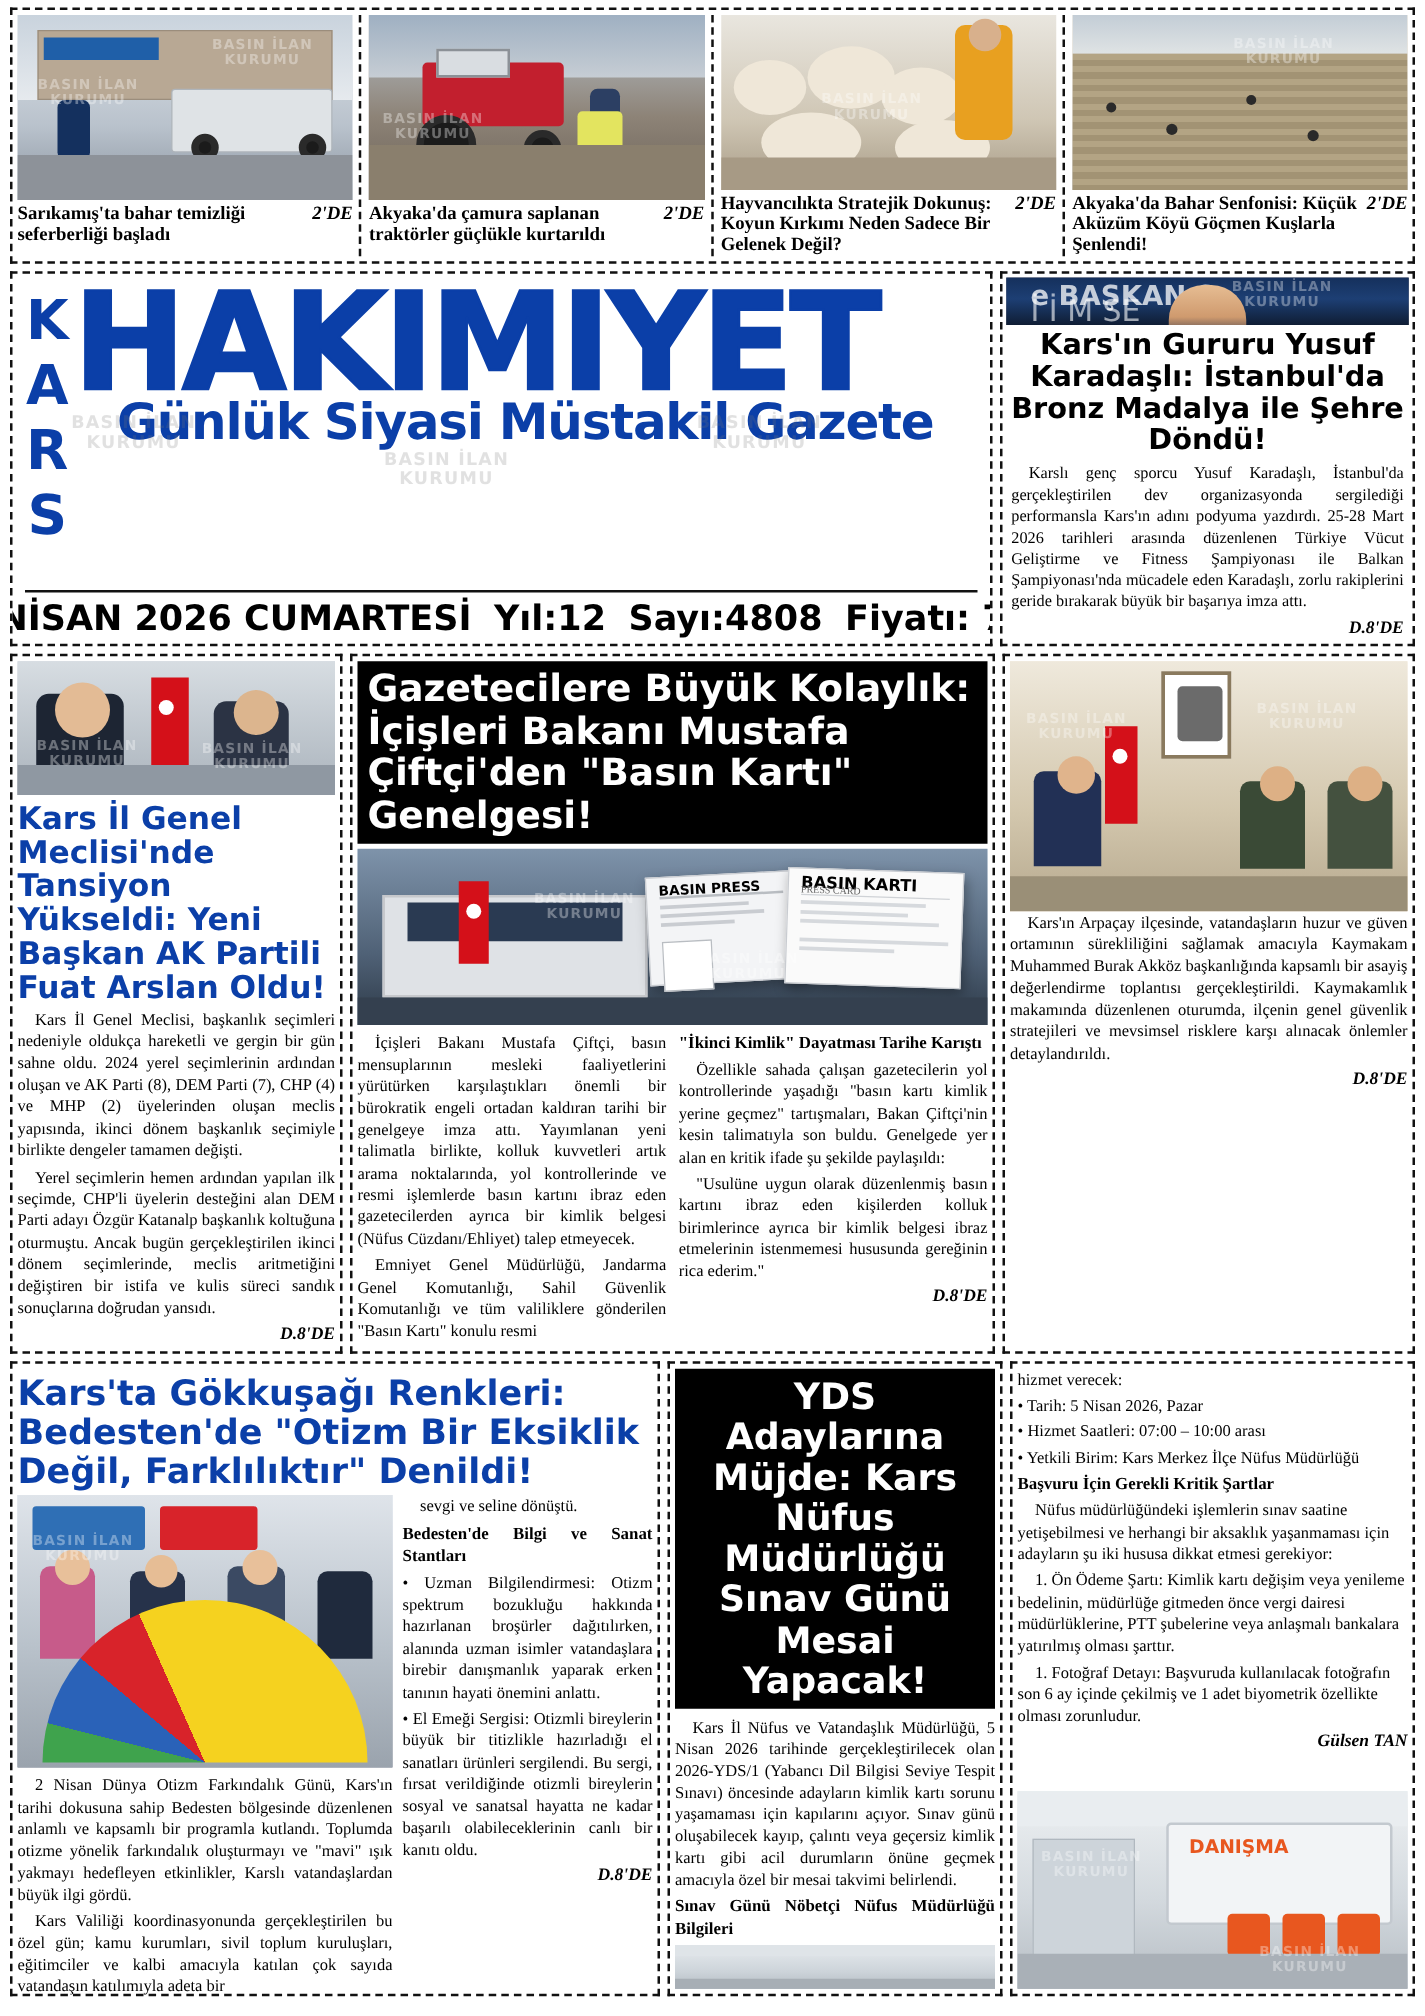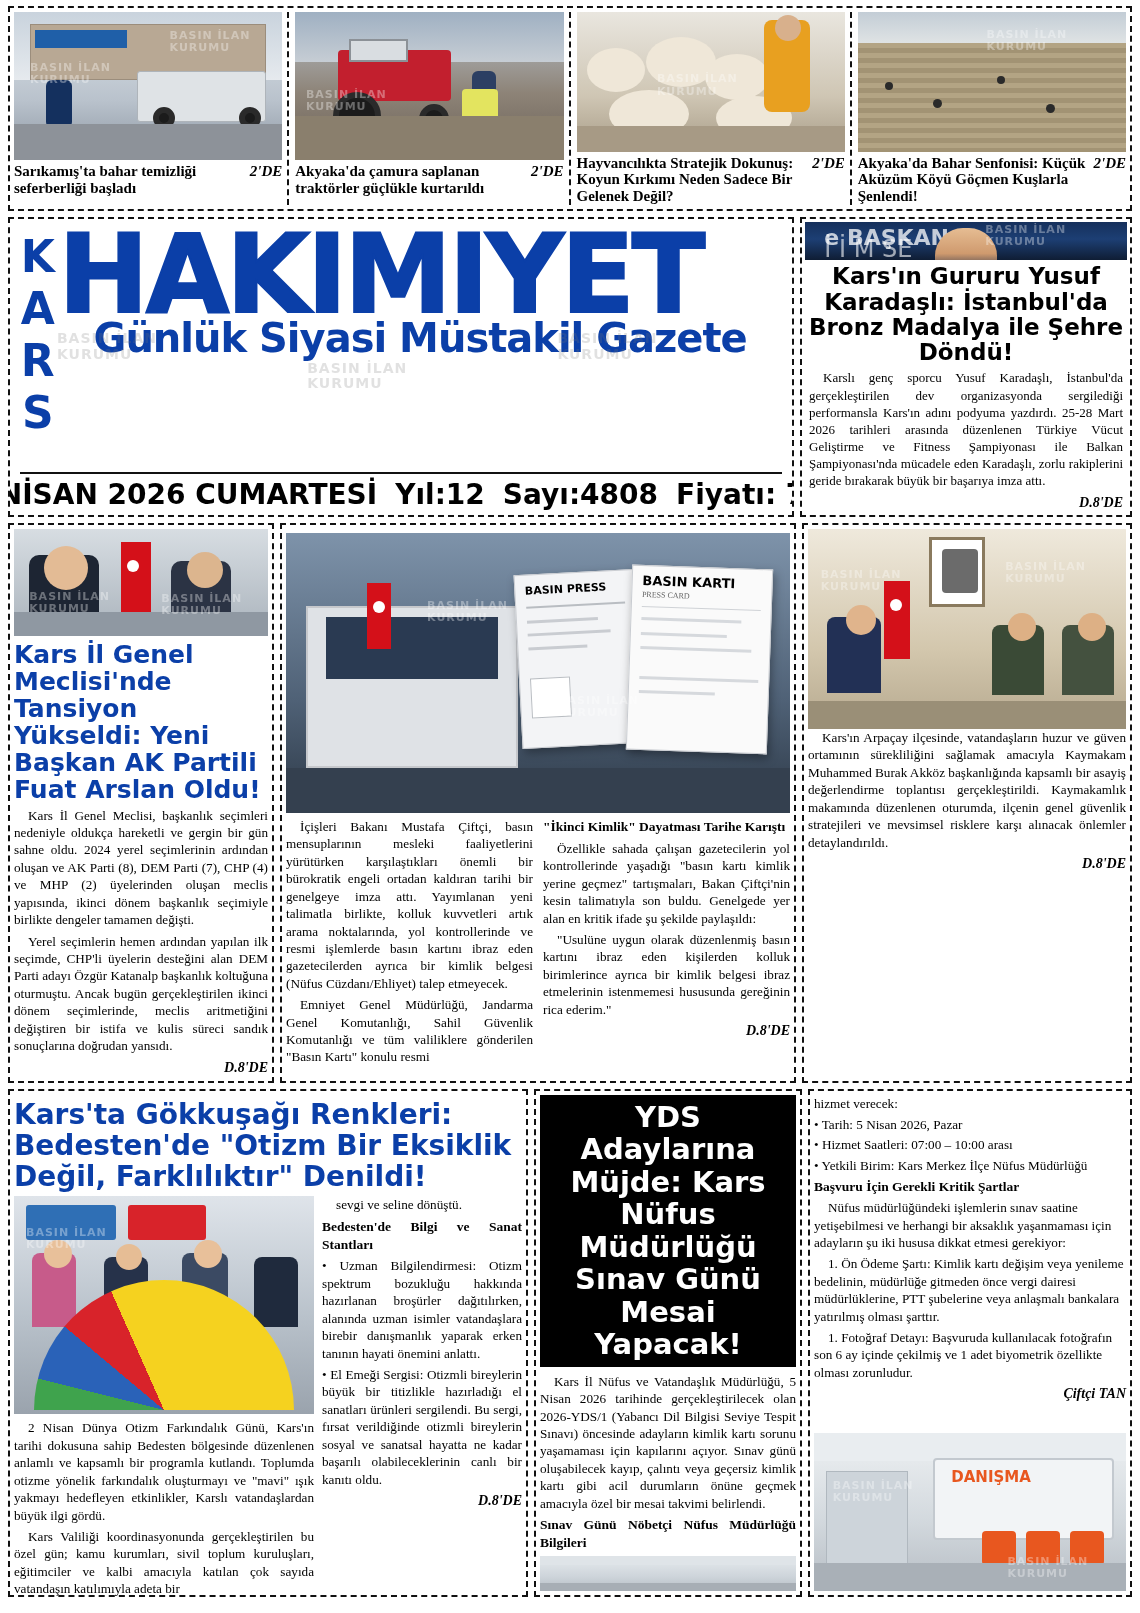--- a/index.html
+++ b/index.html
@@ -188,20 +188,21 @@
 
   
   .wm {
     position: absolute;
     font-family: "DejaVu Sans", sans-serif;
     font-weight: bold;
     color: rgba(255,255,255,0.35);
     font-size: 11px;
     letter-spacing: 1px;
     line-height: 1.1;
+    text-align: center;
     pointer-events: none;
     transform: rotate(0deg);
   }
   .wm2 { color: rgba(120,120,120,0.22); }
 
   
   .ph-a { background: linear-gradient(180deg,#cfd8e4 0%,#9aa8bb 40%,#6b7585 100%); }
   .ph-b { background: linear-gradient(180deg,#b9c3cd 0%,#8d8377 55%,#6a6055 100%); }
   .ph-c { background: linear-gradient(180deg,#e9e6df 0%,#cfc6b4 60%,#a79b86 100%); }
   .ph-e { background: linear-gradient(180deg,#2b3550 0%,#3d4a6b 50%,#1d2436 100%); }
@@ -383,20 +384,21 @@
       </div>
       <div class="headline-blue">Kars İl Genel Meclisi'nde Tansiyon Yükseldi: Yeni Başkan AK Partili Fuat Arslan Oldu!</div>
       <div class="body-text">
         <p>Kars İl Genel Meclisi, başkanlık seçimleri nedeniyle oldukça hareketli ve gergin bir gün sahne oldu. 2024 yerel seçimlerinin ardından oluşan ve AK Parti (8), DEM Parti (7), CHP (4) ve MHP (2) üyelerinden oluşan meclis yapısında, ikinci dönem başkanlık seçimiyle birlikte dengeler tamamen değişti.</p>
         <p>Yerel seçimlerin hemen ardından yapılan ilk seçimde, CHP'li üyelerin desteğini alan DEM Parti adayı Özgür Katanalp başkanlık koltuğuna oturmuştu. Ancak bugün gerçekleştirilen ikinci dönem seçimlerinde, meclis aritmetiğini değiştiren bir istifa ve kulis süreci sandık sonuçlarına doğrudan yansıdı.</p>
         <div class="byline">D.8'DE</div>
       </div>
     </div>
 
     <div class="col-center">
+      <div class="headline-white-on-black">Gazetecilere Büyük Kolaylık: İçişleri Bakanı Mustafa Çiftçi'den "Basın Kartı" Genelgesi!</div>
       <div class="photo ph-h" style="height:280px;margin-top:4px">
         <div style="position:absolute;left:0;top:0;width:100%;height:100%;background:linear-gradient(180deg,#7e93aa 0%,#4f6176 60%,#2d3947 100%)"></div>
         <div class="kiosk" style="left:4%;top:26%;width:42%;height:58%;background:#dfe2e6"></div>
         <div style="position:absolute;left:8%;top:30%;width:34%;height:22%;background:#2a3a52"></div>
         <div class="flag-tr" style="left:16%;top:18%;height:66px;width:24px"></div>
         <div class="card-front" style="left:46%;top:14%;width:24%;height:62%;transform:rotate(-3deg)">
           <div style="position:absolute;left:8%;top:5%;font-size:11px;font-weight:bold;font-family:'DejaVu Sans',sans-serif">BASIN PRESS</div>
           <div style="position:absolute;left:8%;top:18%;width:84%;height:2px;background:#b9bdc2"></div>
           <div style="position:absolute;left:8%;top:26%;width:60%;height:3px;background:#c9ccd1"></div>
           <div style="position:absolute;left:8%;top:34%;width:70%;height:3px;background:#c9ccd1"></div>
@@ -508,21 +510,21 @@
     <div class="bot-right">
       <div class="small-list">
         <p>hizmet verecek:</p>
         <p>• Tarih: 5 Nisan 2026, Pazar</p>
         <p>• Hizmet Saatleri: 07:00 – 10:00 arası</p>
         <p>• Yetkili Birim: Kars Merkez İlçe Nüfus Müdürlüğü</p>
         <p class="sub-bold">Başvuru İçin Gerekli Kritik Şartlar</p>
         <p style="text-indent:14px">Nüfus müdürlüğündeki işlemlerin sınav saatine yetişebilmesi ve herhangi bir aksaklık yaşanmaması için adayların şu iki hususa dikkat etmesi gerekiyor:</p>
         <p style="text-indent:14px">1. Ön Ödeme Şartı: Kimlik kartı değişim veya yenileme bedelinin, müdürlüğe gitmeden önce vergi dairesi müdürlüklerine, PTT şubelerine veya anlaşmalı bankalara yatırılmış olması şarttır.</p>
         <p style="text-indent:14px">1. Fotoğraf Detayı: Başvuruda kullanılacak fotoğrafın son 6 ay içinde çekilmiş ve 1 adet biyometrik özellikte olması zorunludur.</p>
-        <div class="byline">Çiftçi TAN</div>
+        <div class="byline">Gülsen TAN</div>
       </div>
       <div class="photo ph-j" style="height:158px;margin-top:auto">
         <div style="position:absolute;left:0;top:0;width:100%;height:100%;background:linear-gradient(180deg,#eef1f3 0%,#d3d9de 55%,#b6bdc4 100%)"></div>
         <div style="position:absolute;left:0;top:0;width:100%;height:18%;background:#e9edf0"></div>
         <div style="position:absolute;left:38%;top:16%;width:58%;height:52%;background:#f2f4f6;border:2px solid #c3c9cf;border-radius:4px"></div>
         <div style="position:absolute;left:44%;top:22%;color:#e8571f;font-family:'DejaVu Sans',sans-serif;font-weight:bold;font-size:15px">DANIŞMA</div>
         <div class="chairs" style="left:54%;top:62%;width:34px;height:34px"></div>
         <div class="chairs" style="left:68%;top:62%;width:34px;height:34px"></div>
         <div class="chairs" style="left:82%;top:62%;width:34px;height:34px"></div>
         <div style="position:absolute;left:4%;top:24%;width:26%;height:60%;background:#cdd4da;border:1px solid #b0b8bf"></div>

